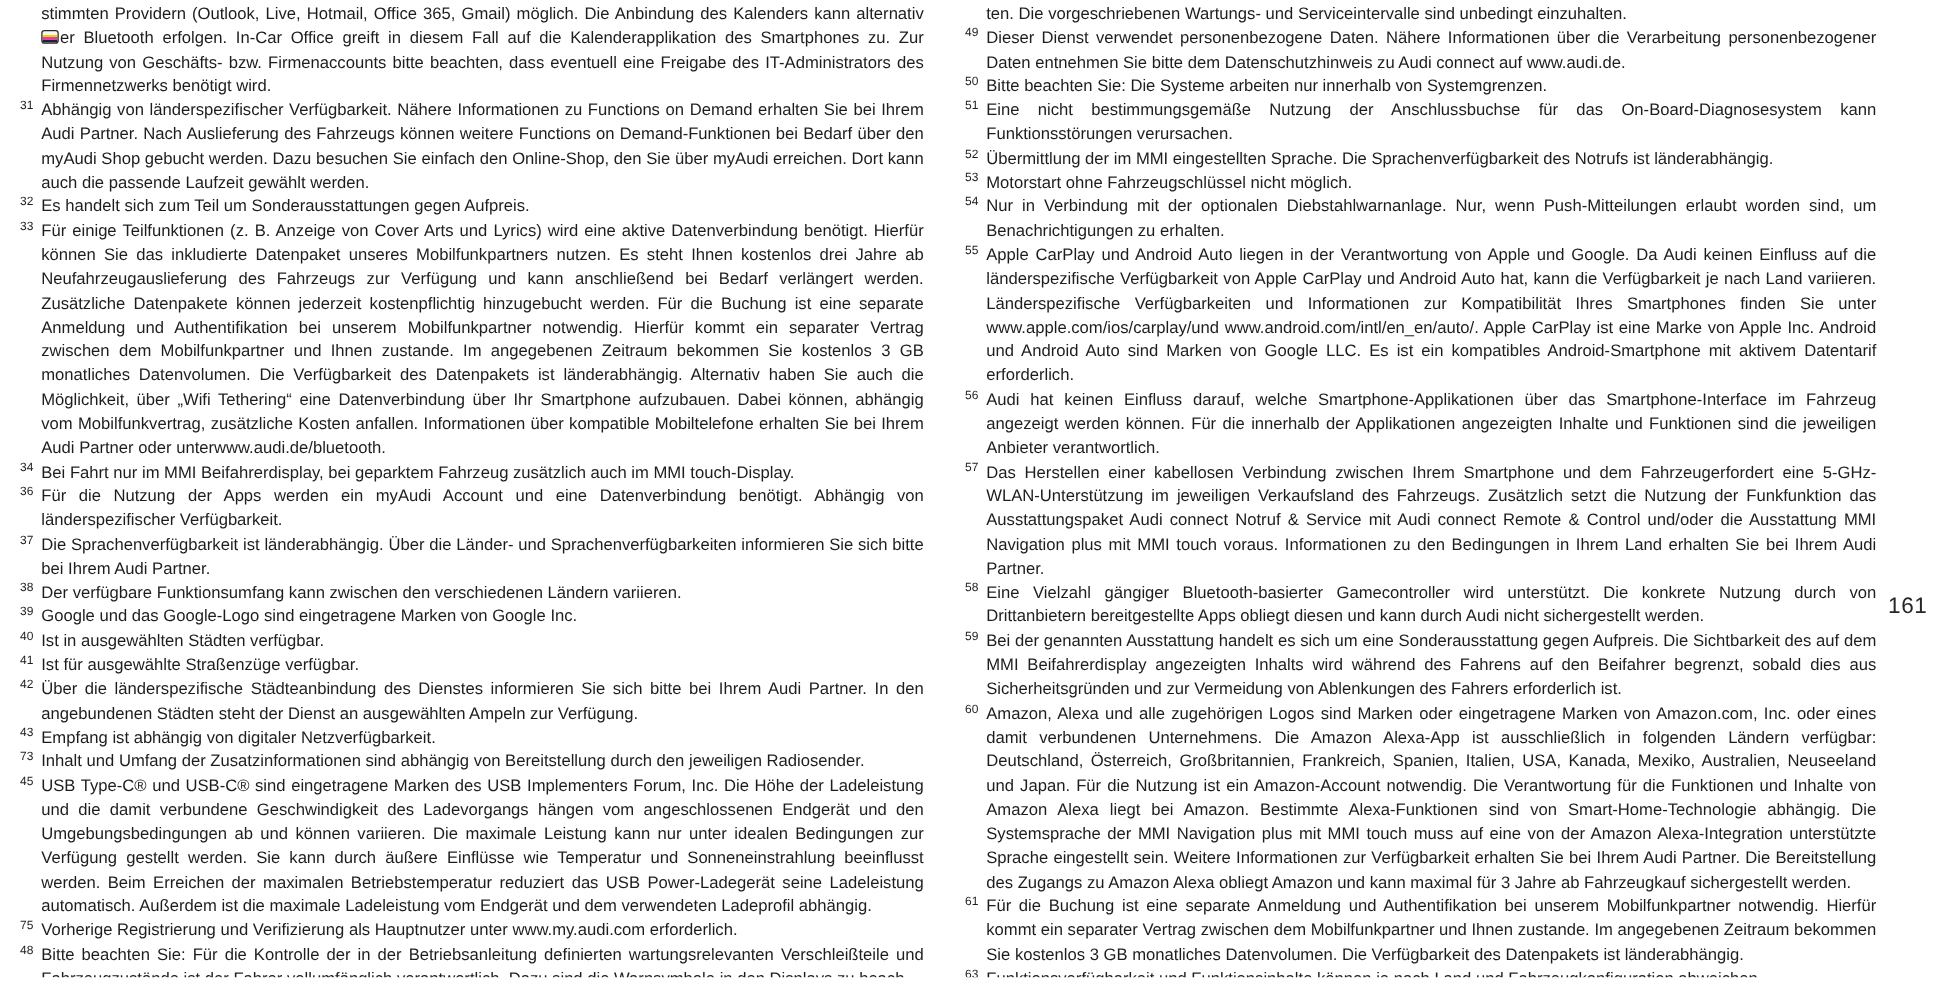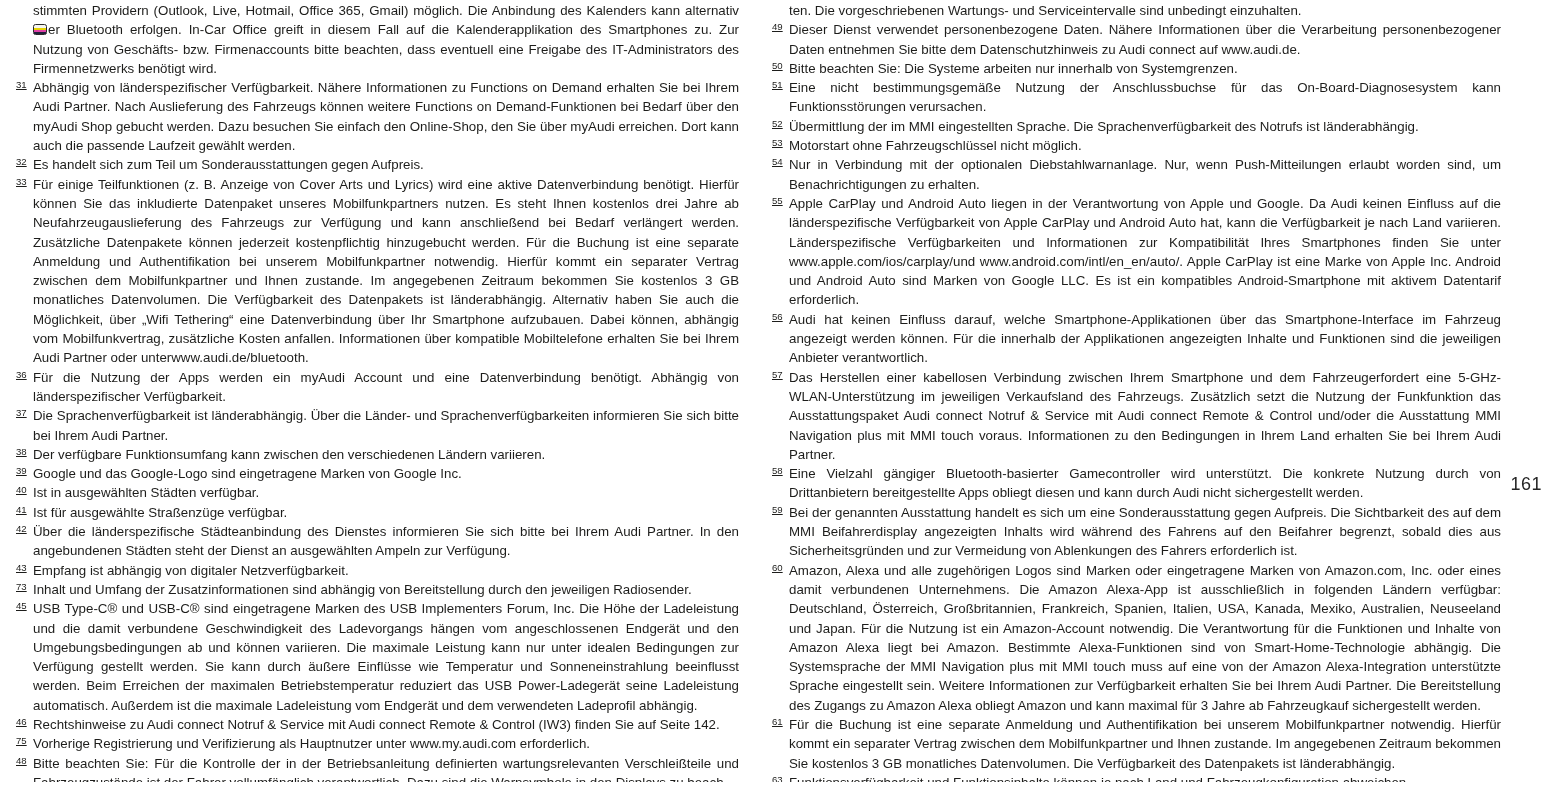--- a/index.html
+++ b/index.html
@@ -27,21 +27,20 @@
   .col-right { left: 789px; width: 712px; }
   .footnote { position: relative; }
   .fn-num {
     position: absolute;
     left: -17px;
     top: 2px;
     font-size: 9.6px;
     line-height: 1;
     color: #1d1d1b;
     white-space: nowrap;
-    text-decoration: underline;
   }
   .glitch-icon {
     display: inline-block;
     width: 14px;
     height: 11px;
     vertical-align: -1px;
     margin-right: 1px;
     border: 1.5px solid #2a2a2a;
     border-radius: 2.5px;
     box-sizing: border-box;
@@ -65,31 +64,31 @@
 </style>
 </head>
 <body>
 
 <div class="page">
   <div class="col col-left">
       <div class="footnote">stimmten Providern (Outlook, Live, Hotmail, Office 365, Gmail) möglich. Die Anbindung des Kalenders kann alternativ <span class="glitch-icon"></span>er Bluetooth erfolgen. In-Car Office greift in diesem Fall auf die Kalenderapplikation des Smartphones zu. Zur Nutzung von Geschäfts- bzw. Firmenaccounts bitte beachten, dass eventuell eine Freigabe des IT-Administrators des Firmennetzwerks benötigt wird.</div>
       <div class="footnote"><span class="fn-num">31</span>Abhängig von länderspezifischer Verfügbarkeit. Nähere Informationen zu Functions on Demand erhalten Sie bei Ihrem Audi Partner. Nach Auslieferung des Fahrzeugs können weitere Functions on Demand-Funktionen bei Bedarf über den myAudi Shop gebucht werden. Dazu besuchen Sie einfach den Online-Shop, den Sie über myAudi erreichen. Dort kann auch die passende Laufzeit gewählt werden.</div>
       <div class="footnote"><span class="fn-num">32</span>Es handelt sich zum Teil um Sonderausstattungen gegen Aufpreis.</div>
       <div class="footnote"><span class="fn-num">33</span>Für einige Teilfunktionen (z. B. Anzeige von Cover Arts und Lyrics) wird eine aktive Datenverbindung benötigt. Hierfür können Sie das inkludierte Datenpaket unseres Mobilfunkpartners nutzen. Es steht Ihnen kostenlos drei Jahre ab Neufahrzeugauslieferung des Fahrzeugs zur Verfügung und kann anschließend bei Bedarf verlängert werden. Zusätzliche Datenpakete können jederzeit kostenpflichtig hinzugebucht werden. Für die Buchung ist eine separate Anmeldung und Authentifikation bei unserem Mobilfunkpartner notwendig. Hierfür kommt ein separater Vertrag zwischen dem Mobilfunkpartner und Ihnen zustande. Im angegebenen Zeitraum bekommen Sie kostenlos 3 GB monatliches Datenvolumen. Die Verfügbarkeit des Datenpakets ist länderabhängig. Alternativ haben Sie auch die Möglichkeit, über „Wifi Tethering“ eine Datenverbindung über Ihr Smartphone aufzubauen. Dabei können, abhängig vom Mobilfunkvertrag, zusätzliche Kosten anfallen. Informationen über kompatible Mobiltelefone erhalten Sie bei Ihrem Audi Partner oder unterwww.audi.de/bluetooth.</div>
+      <div class="footnote"><span class="fn-num">34</span>Bei Fahrt nur im MMI Beifahrerdisplay, bei geparktem Fahrzeug zusätzlich auch im MMI touch-Display.</div>
       <div class="footnote"><span class="fn-num">36</span>Für die Nutzung der Apps werden ein myAudi Account und eine Datenverbindung benötigt. Abhängig von länderspezifischer Verfügbarkeit.</div>
       <div class="footnote"><span class="fn-num">37</span>Die Sprachenverfügbarkeit ist länderabhängig. Über die Länder- und Sprachenverfügbarkeiten informieren Sie sich bitte bei Ihrem Audi Partner.</div>
       <div class="footnote"><span class="fn-num">38</span>Der verfügbare Funktionsumfang kann zwischen den verschiedenen Ländern variieren.</div>
       <div class="footnote"><span class="fn-num">39</span>Google und das Google-Logo sind eingetragene Marken von Google Inc.</div>
       <div class="footnote"><span class="fn-num">40</span>Ist in ausgewählten Städten verfügbar.</div>
       <div class="footnote"><span class="fn-num">41</span>Ist für ausgewählte Straßenzüge verfügbar.</div>
       <div class="footnote"><span class="fn-num">42</span>Über die länderspezifische Städteanbindung des Dienstes informieren Sie sich bitte bei Ihrem Audi Partner. In den angebundenen Städten steht der Dienst an ausgewählten Ampeln zur Verfügung.</div>
       <div class="footnote"><span class="fn-num">43</span>Empfang ist abhängig von digitaler Netzverfügbarkeit.</div>
       <div class="footnote"><span class="fn-num">73</span>Inhalt und Umfang der Zusatzinformationen sind abhängig von Bereitstellung durch den jeweiligen Radiosender.</div>
       <div class="footnote"><span class="fn-num">45</span>USB Type-C® und USB-C® sind eingetragene Marken des USB Implementers Forum, Inc. Die Höhe der Ladeleistung und die damit verbundene Geschwindigkeit des Ladevorgangs hängen vom angeschlossenen Endgerät und den Umgebungsbedingungen ab und können variieren. Die maximale Leistung kann nur unter idealen Bedingungen zur Verfügung gestellt werden. Sie kann durch äußere Einflüsse wie Temperatur und Sonneneinstrahlung beeinflusst werden. Beim Erreichen der maximalen Betriebstemperatur reduziert das USB Power-Ladegerät seine Ladeleistung automatisch. Außerdem ist die maximale Ladeleistung vom Endgerät und dem verwendeten Ladeprofil abhängig.</div>
-      <div class="footnote"><span class="fn-num">46</span>Rechtshinweise zu Audi connect Notruf &amp; Service mit Audi connect Remote &amp; Control (IW3) finden Sie auf Seite 142.</div>
       <div class="footnote"><span class="fn-num">75</span>Vorherige Registrierung und Verifizierung als Hauptnutzer unter www.my.audi.com erforderlich.</div>
       <div class="footnote"><span class="fn-num">48</span>Bitte beachten Sie: Für die Kontrolle der in der Betriebsanleitung definierten wartungsrelevanten Verschleißteile und Fahrzeugzustände ist der Fahrer vollumfänglich verantwortlich. Dazu sind die Warnsymbole in den Displays zu beach-</div>
     </div>
   <div class="col col-right">
       <div class="footnote">ten. Die vorgeschriebenen Wartungs- und Serviceintervalle sind unbedingt einzuhalten.</div>
       <div class="footnote"><span class="fn-num">49</span>Dieser Dienst verwendet personenbezogene Daten. Nähere Informationen über die Verarbeitung personenbezogener Daten entnehmen Sie bitte dem Datenschutzhinweis zu Audi connect auf www.audi.de.</div>
       <div class="footnote"><span class="fn-num">50</span>Bitte beachten Sie: Die Systeme arbeiten nur innerhalb von Systemgrenzen.</div>
       <div class="footnote"><span class="fn-num">51</span>Eine nicht bestimmungsgemäße Nutzung der Anschlussbuchse für das On-Board-Diagnosesystem kann Funktionsstörungen verursachen.</div>
       <div class="footnote"><span class="fn-num">52</span>Übermittlung der im MMI eingestellten Sprache. Die Sprachenverfügbarkeit des Notrufs ist länderabhängig.</div>
       <div class="footnote"><span class="fn-num">53</span>Motorstart ohne Fahrzeugschlüssel nicht möglich.</div>

